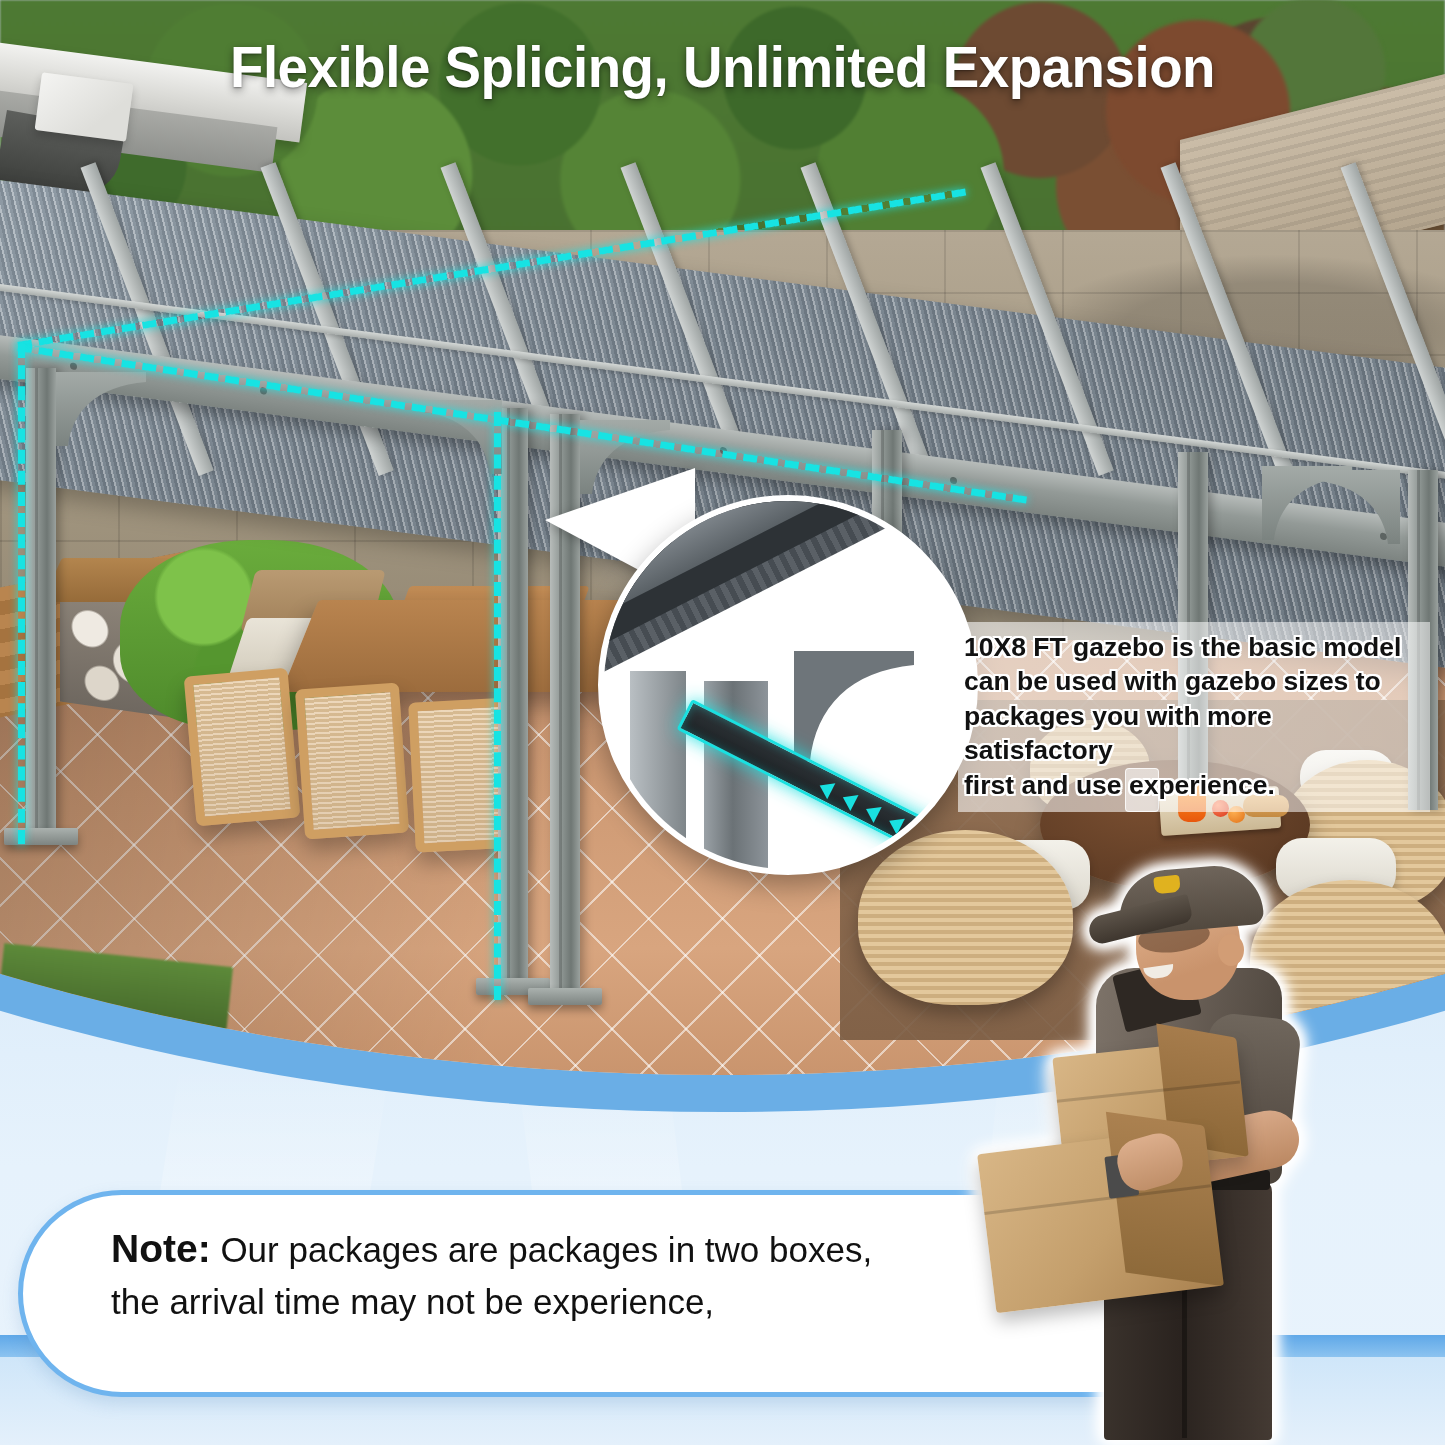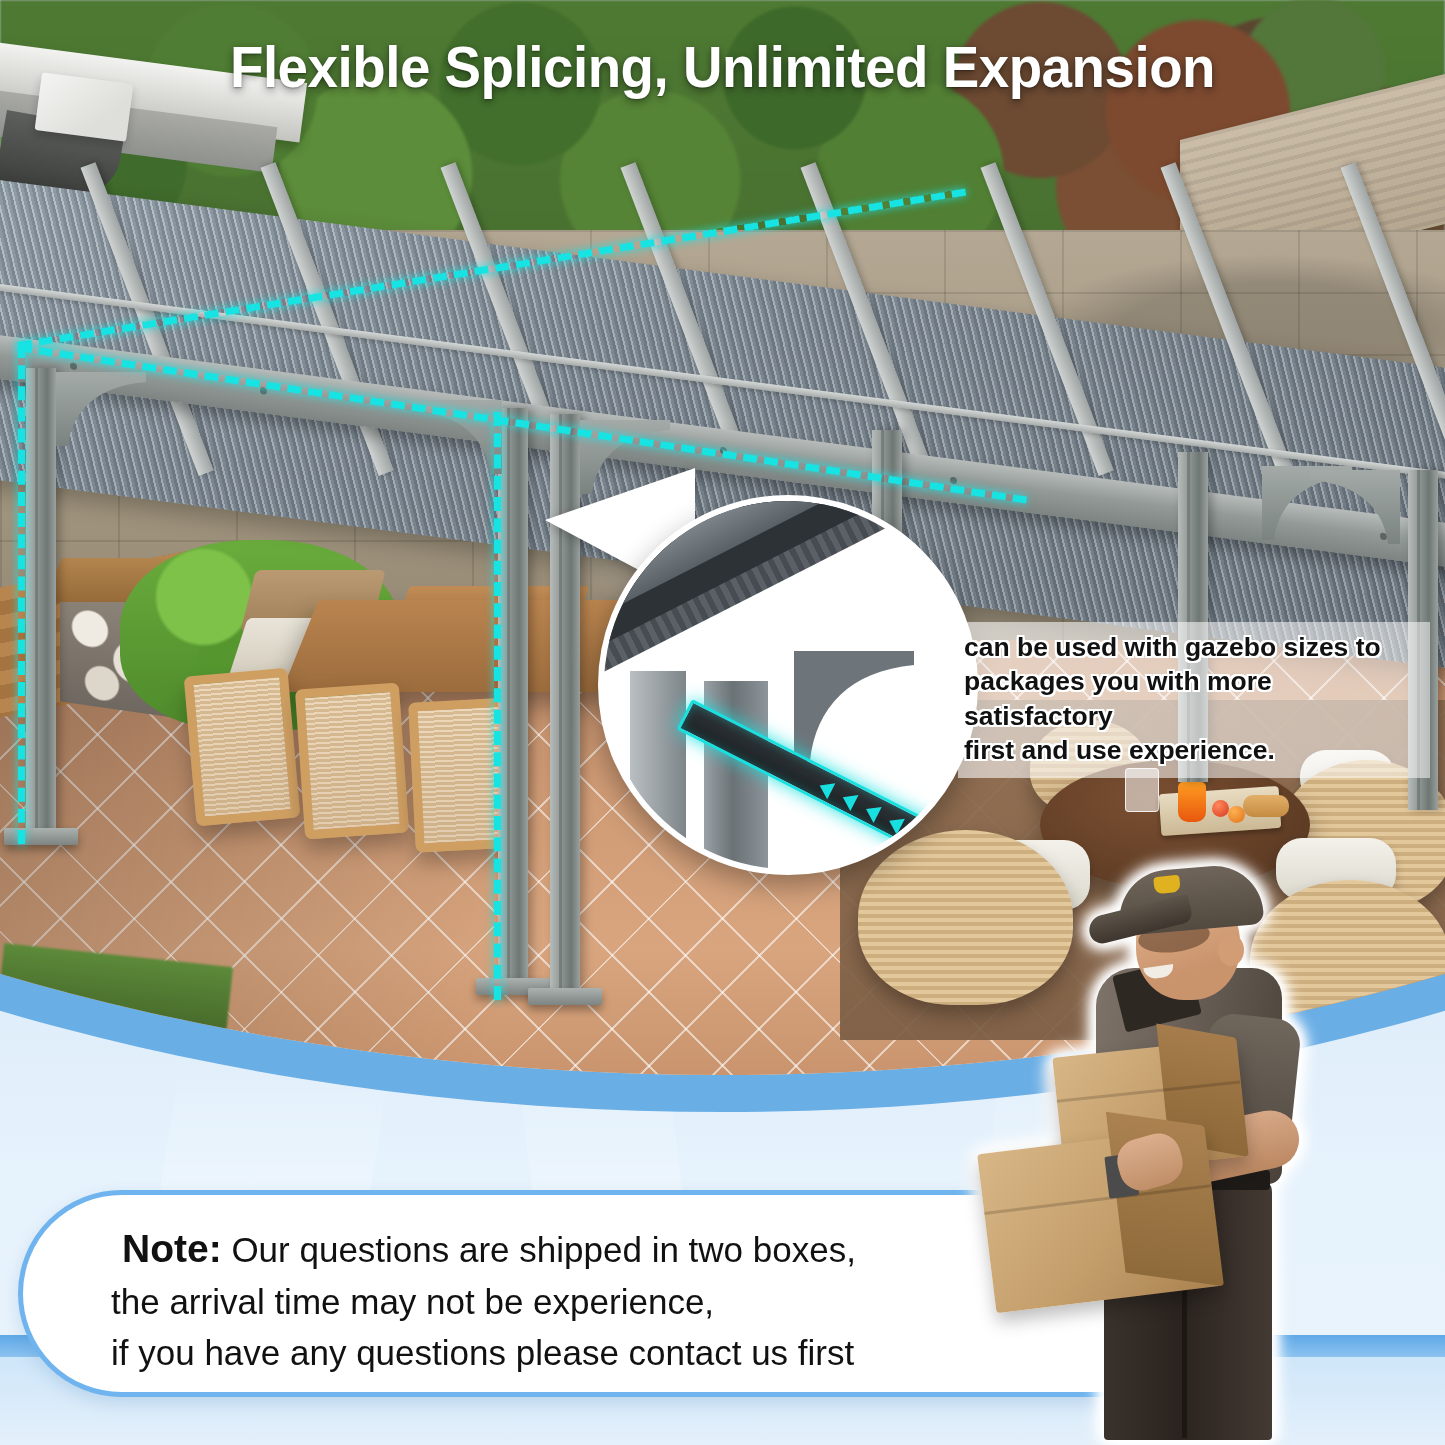--- a/index.html
+++ b/index.html
@@ -420,21 +420,21 @@
     background:#ffffff;
     border:5px solid #6fb4ee;
     border-radius:104px;
     box-shadow:0 7px 16px rgba(90,140,190,.22);
   }
   .note-text{
     position:absolute; left:88px; top:26px; width:1060px;
     font-size:35px; line-height:1.44; color:#111111;
     font-family:"Liberation Sans", sans-serif;
   }
-  .note-text .lead{ font-weight:bold; font-size:39px;margin-left:11px; }
+  .note-text .lead{ font-weight:bold; font-size:39px; }
 
   
   .courier{ position:absolute; left:975px; top:855px; width:420px; height:590px; }
   .c-outline{
     position:absolute; inset:-7px;
     filter:drop-shadow(0 0 7px #fff) drop-shadow(0 0 7px #fff) drop-shadow(0 0 5px #fff);
   }
   .c-legs{
     position:absolute; left:136px; top:330px; width:168px; height:262px;
     background:linear-gradient(90deg,#3a322c 0%, #2a231f 45%, #443a33 100%);
@@ -664,35 +664,35 @@
         <div class="splice-bar">
           <span class="chev" style="left:150px;"></span>
           <span class="chev" style="left:176px;"></span>
           <span class="chev" style="left:202px;"></span>
           <span class="chev" style="left:228px;"></span>
         </div>
       </div>
     </div>
 
     <div class="callout">
+      <p>10X8 FT gazebo is the basic model</p>
       <p>can be used with gazebo sizes to</p>
       <p>packages you with more satisfactory</p>
       <p>first and use experience.</p>
     </div>
   </div>
 
   <div class="headline">Flexible Splicing, Unlimited Expansion</div>
 
   <div class="note-pill">
     <div class="note-text">
       <div>
-        <span class="lead">Note:</span><span> Our questions are shipped in two boxes,</span>
+        <span class="lead">Note:</span><span> Our packages are packages in two boxes,</span>
       </div>
       <div>the arrival time may not be experience,</div>
-      <div>if you have any questions please contact us first</div>
     </div>
   </div>
 
   <div class="courier">
     <div class="c-outline">
       <div class="c-legs"></div>
       <div class="c-torso"></div>
       <div class="c-belt"></div>
       <div class="c-sleeve"></div>
       <div class="c-collar"></div>

